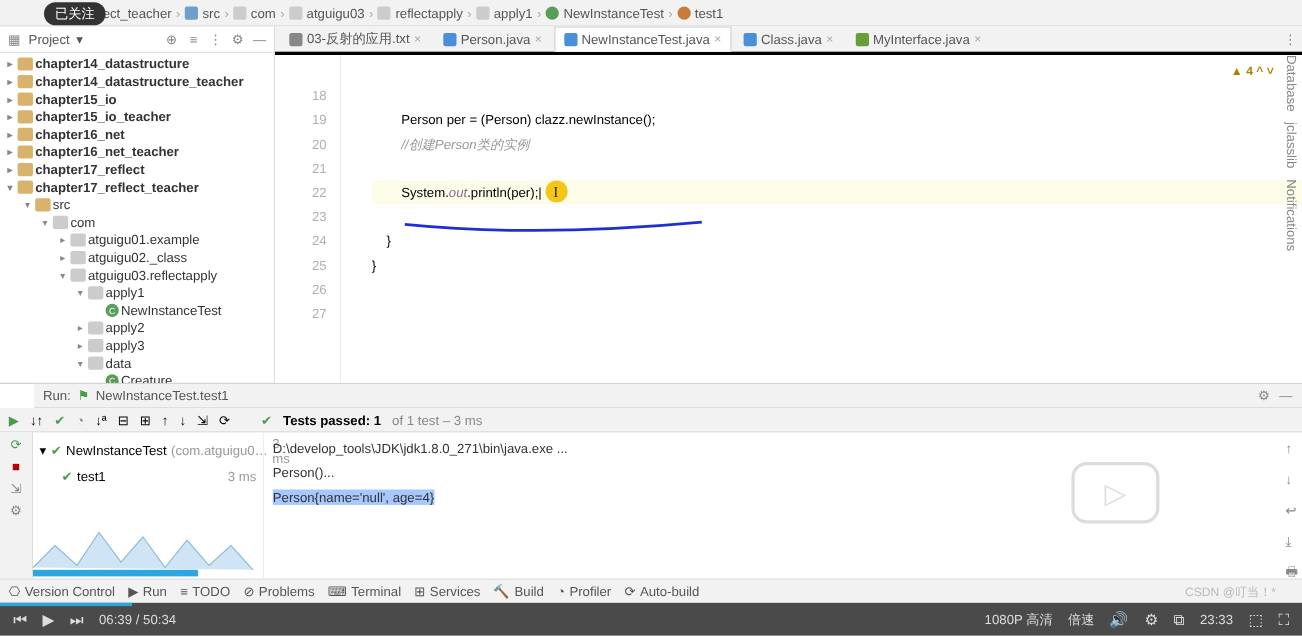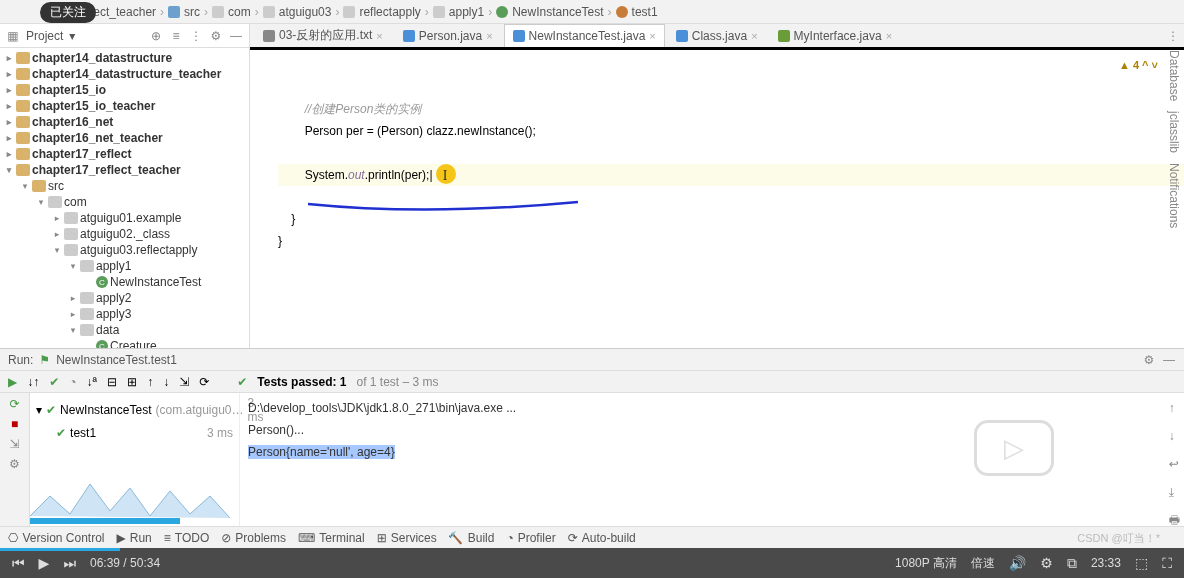--- a/index.html
+++ b/index.html
@@ -39,21 +39,21 @@
 .cm { color: #999; font-style: italic; }
 .fld { color: #8a6d9b; font-style: italic; }
 .cursor-line { background: #fdfce8; }
 .caret-mark { display: inline-block; width: 20px; height: 20px; background: #f5c518; border-radius: 50%; vertical-align: middle; position: relative; top: -2px; }
 .caret-mark::after { content: "I"; color: #333; font-family: serif; position: absolute; left: 7px; top: 1px; font-size: 14px; }
 .underline-svg { position: absolute; left: 28px; top: 148px; width: 320px; height: 20px; }
 .badge-top { position: absolute; top: 4px; right: 26px; color: #b08000; font-size: 11px; font-weight: bold; }
 .right-tool { position: absolute; right: 0; top: 50px; width: 20px; display: flex; flex-direction: column; align-items: center; gap: 10px; color: #888; font-size: 10px; }
 .right-tool div { writing-mode: vertical-rl; }
 .run-panel { height: 178px; border-top: 1px solid #ccc; display: flex; flex-direction: column; }
-.run-header { display: flex; align-items: center; height: 22px; background: #f2f2f2; border-bottom: 1px solid #ddd; padding: 0 8px; font-size: 11px; color: #555; gap: 6px; }
+.run-header { display: flex; align-items: center; height: 22px; background: #f2f2f2; border-bottom: 1px solid #ddd; padding: 0 8px; font-size: 11px; color: #555; gap: 6px; margin-left: 31px; }
 .run-toolbar { display: flex; align-items: center; height: 22px; background: #f2f2f2; border-bottom: 1px solid #ddd; padding: 0 8px; font-size: 11px; gap: 10px; }
 .green-check { color: #4a9c4a; }
 .test-row { display: flex; flex: 1; min-height: 0; }
 .test-left { width: 30px; background: #f2f2f2; border-right: 1px solid #ddd; display: flex; flex-direction: column; align-items: center; padding-top: 4px; gap: 6px; }
 .test-tree { width: 210px; border-right: 1px solid #eee; font-size: 11px; padding: 2px; position: relative; }
 .test-tree-row { display: flex; align-items: center; gap: 4px; padding: 1px 4px; }
 .ms { color: #999; margin-left: auto; }
 .spark { position: absolute; bottom: 0; left: 0; width: 210px; height: 50px; }
 .console { flex: 1; font-family: Consolas, monospace; font-size: 13px; padding: 4px 8px; line-height: 22px; color: #333; position: relative; }
 .sel { background: #a6c8ff; }
@@ -235,26 +235,39 @@
           </div>
           <div class="tab">
             <span class="tab-icon iface"></span>
             <span>MyInterface.java</span>
             <span class="tab-close">×</span>
           </div>
         <span style="flex:1"></span>
         <span class="icon-sm">⋮</span>
       </div>
       <div class="code-row">
+        <div class="gutter" id="gutter">
+            <div></div>
+            <div>18</div>
+            <div>19</div>
+            <div>20</div>
+            <div>21</div>
+            <div>22</div>
+            <div>23</div>
+            <div>24</div>
+            <div>25</div>
+            <div>26</div>
+            <div>27</div>
+          </div>
         <div class="code">
           <div class="badge-top">▲ 4  ^  ˅</div>
           <div class="code-line"></div>
           <div class="code-line"></div>
+          <div class="code-line"><span>        Person per = (Person) clazz.newInstance();</span></div>
           <div class="code-line"><span class="cm">        //创建Person类的实例</span></div>
-          <div class="code-line"><span>        Person per = (Person) clazz.newInstance();</span></div>
           <div class="code-line"></div>
           <div class="code-line cursor-line"><span>        System.</span><span class="fld">out</span><span>.println(per);</span>| <span class="caret-mark"></span></div>
           <div class="code-line"></div>
           <div class="code-line"><span>    }</span></div>
           <div class="code-line"><span>}</span></div>
           <div class="code-line"></div>
           <svg class="underline-svg">
               <path d="M30 6 Q 150 18 300 4" stroke="#2030d0" stroke-width="2.5" fill="none"></path>
             </svg>
         </div>

